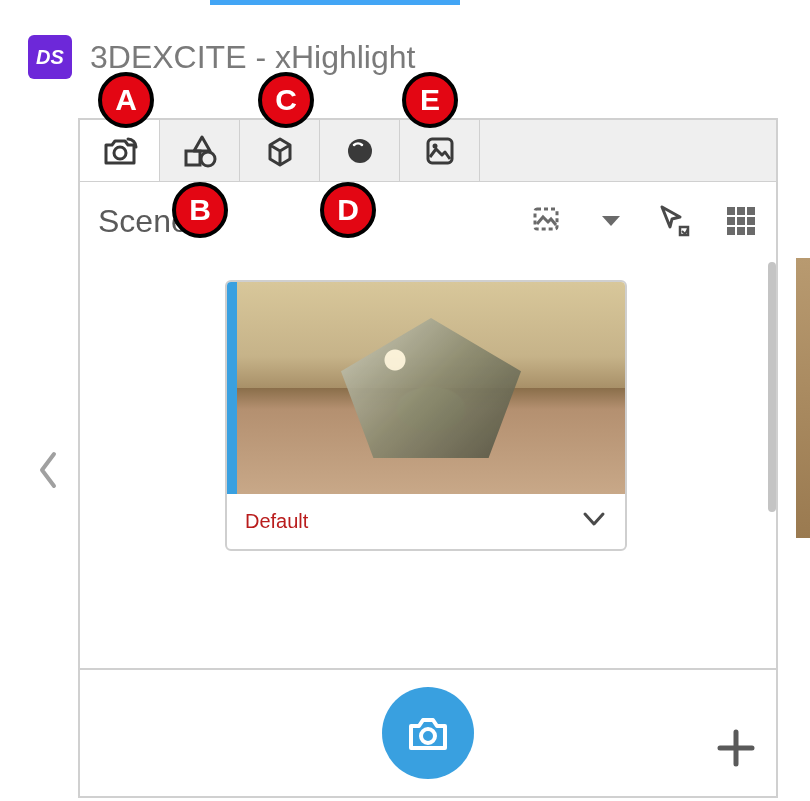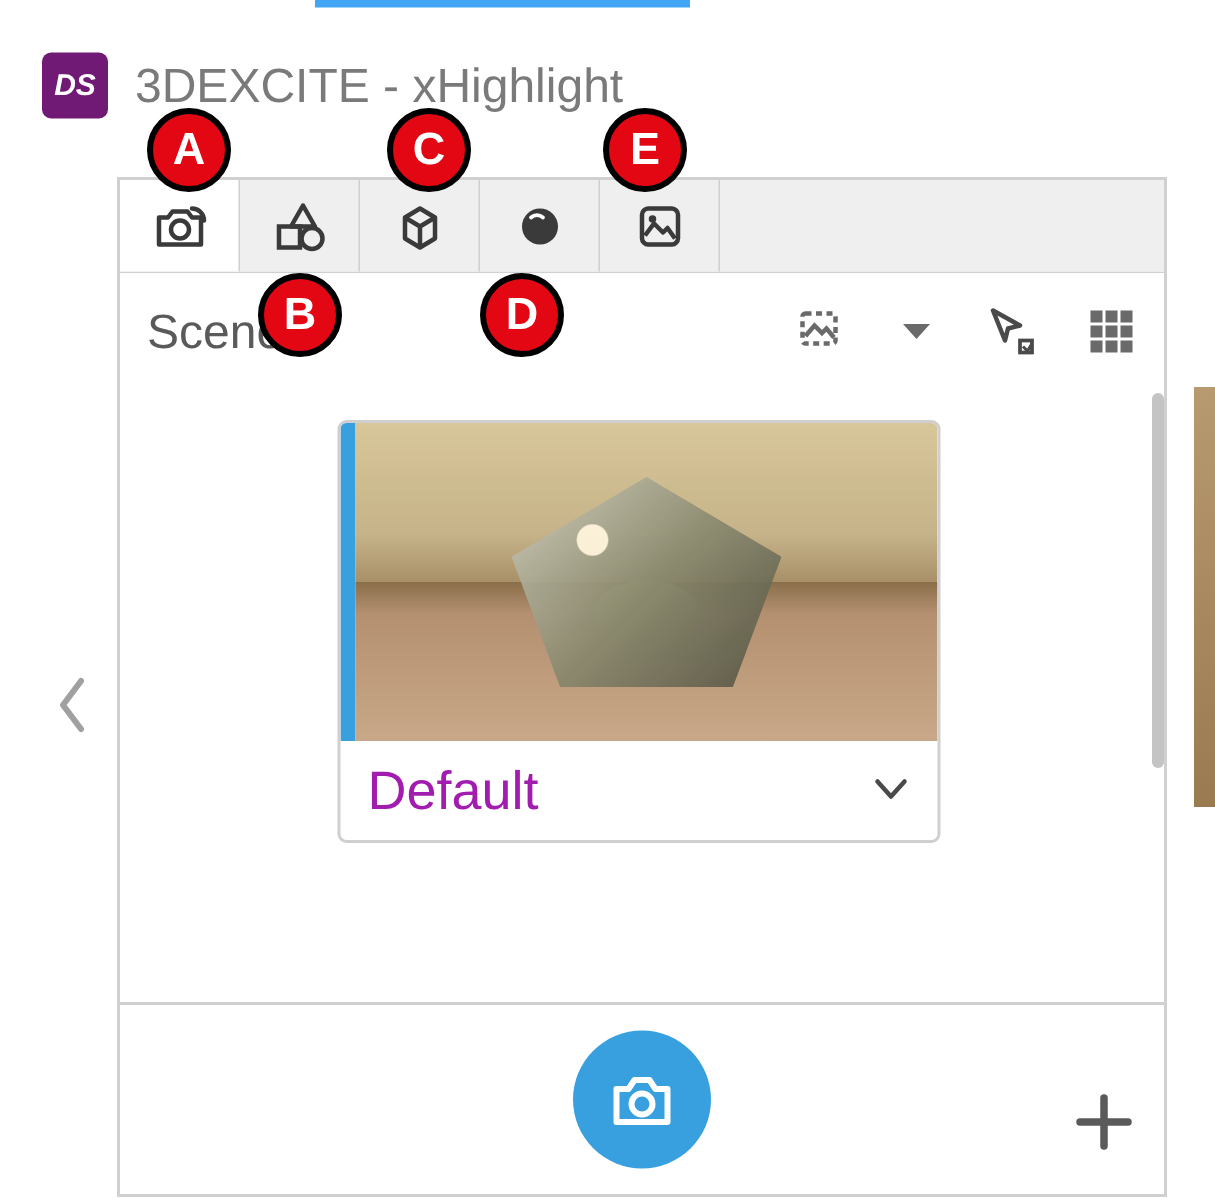--- a/index.html
+++ b/index.html
@@ -26,21 +26,21 @@
       position: absolute;
       top: 35px;
       left: 28px;
       display: flex;
       align-items: center;
       gap: 18px;
     }
     .ds-logo {
       width: 44px;
       height: 44px;
-      background: #701a75;
+      background: #6d28d9;
       border-radius: 6px;
       display: flex;
       align-items: center;
       justify-content: center;
       color: #fff;
       font-weight: bold;
       font-size: 20px;
       font-style: italic;
     }
     .app-title {
@@ -153,22 +153,22 @@
       clip-path: polygon(50% 0%, 100% 38%, 82% 100%, 18% 100%, 0% 38%);
       opacity: 0.9;
       filter: blur(0.3px);
     }
     .scene-label-row {
       clear: both;
       display: flex;
       align-items: center;
       justify-content: space-between;
       padding: 12px 18px;
-      font-size: 36px;
-      color: #a21caf;
+      font-size: 20px;
+      color: #b91c1c;
     }
 
     
     .bottom-bar {
       position: absolute;
       bottom: 0;
       left: 0;
       right: 0;
       border-top: 2px solid #d0d0d0;
       height: 128px;

